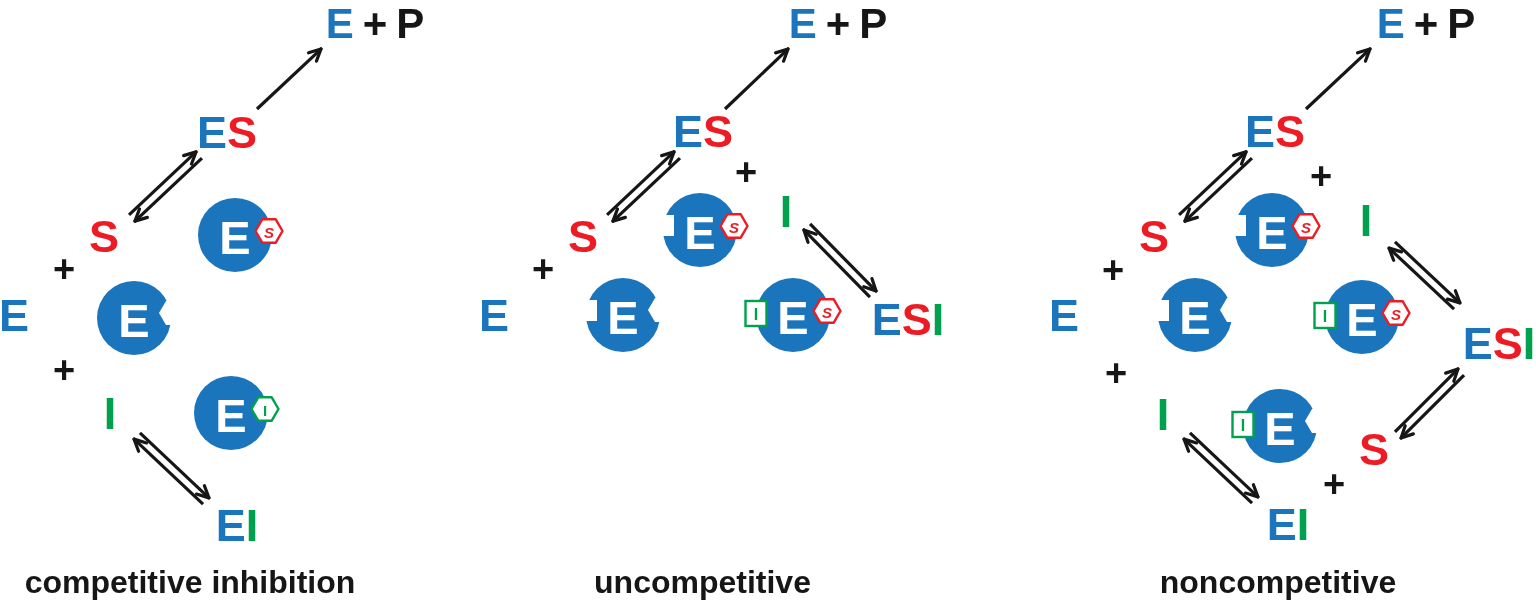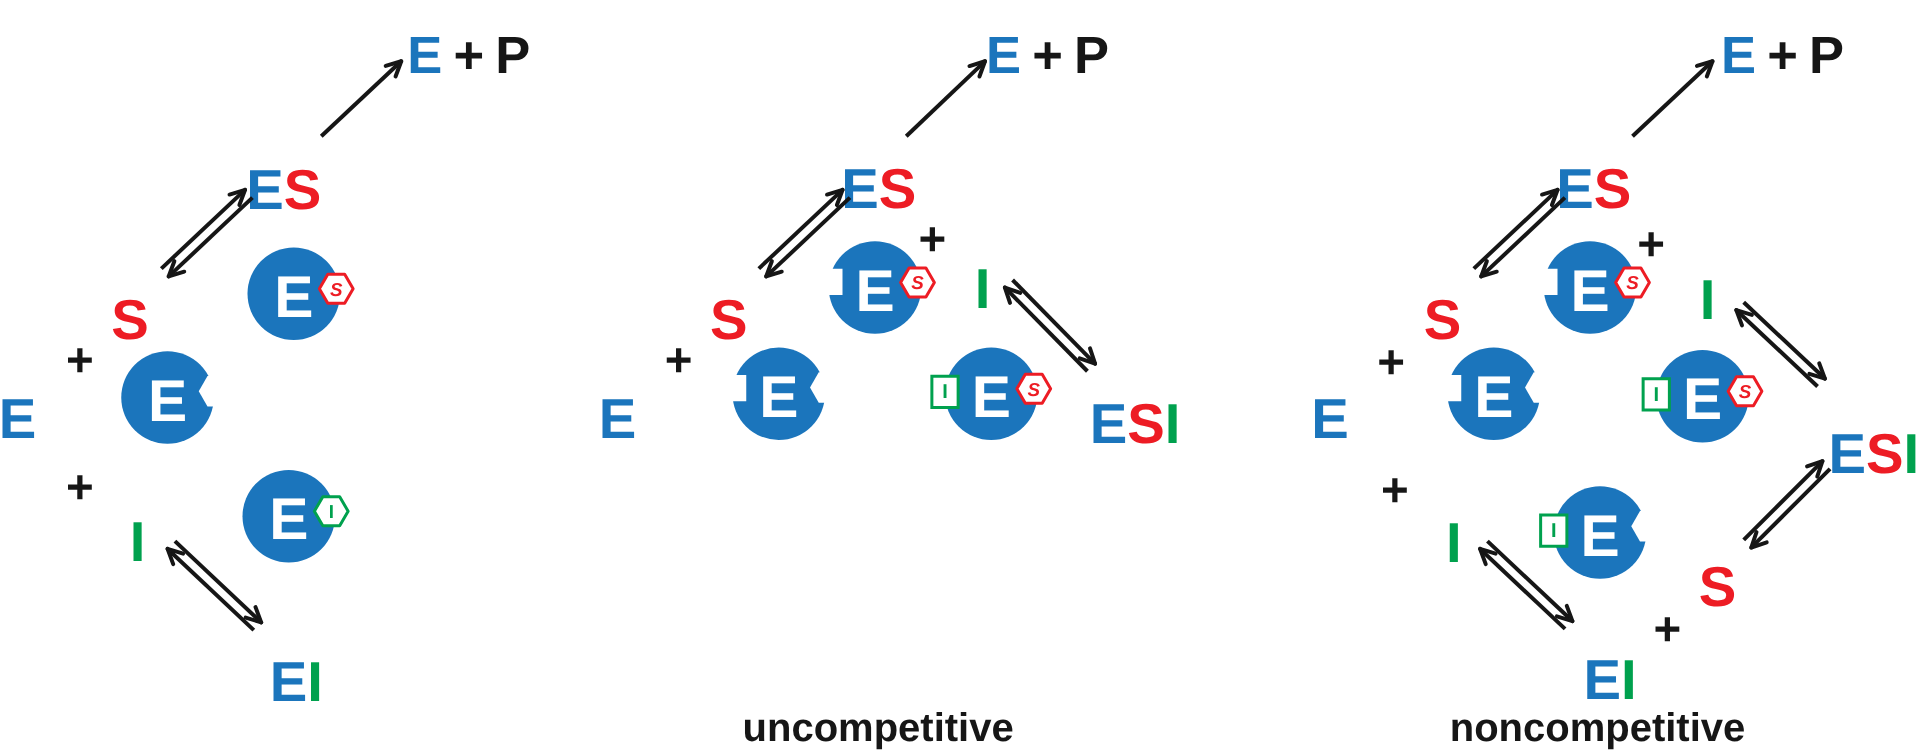--- a/index.html
+++ b/index.html
@@ -3,21 +3,21 @@
 <meta charset="utf-8">
 <style>
   html,body{margin:0;padding:0;background:#ffffff;}
   #stage{
     position:relative;width:1536px;height:601px;background:#ffffff;
     overflow:hidden;font-family:"Liberation Sans",sans-serif;
   }
   .panel{position:absolute;left:0;top:0;width:100%;height:100%;pointer-events:none;}
   .lab{
     position:absolute;transform:translate(-50%,-50%);
-    font-weight:700;white-space:nowrap;line-height:1;letter-spacing:0;margin-top:20px;
+    font-weight:700;white-space:nowrap;line-height:1;letter-spacing:0;
   }
   .lab.gap > span + span{margin-left:9px;}
   .title{
     position:absolute;top:564px;text-align:center;
     font-size:32px;font-weight:700;color:#161616;
   }
   svg.enzyme{position:absolute;overflow:visible;}
   svg.enzyme text{font-family:"Liberation Sans",sans-serif;}
   #arrows{position:absolute;left:0;top:0;}
 </style>
@@ -202,15 +202,16 @@
       <g>
         <line x1="1189.9470682057215" y1="432.86874003142094" x2="1255.762468227643" y2="494.81264593440596" stroke="#161616" stroke-width="3.2"></line>
         <line x1="1257.9470682057215" y1="496.86874003142094" x2="1253.419960406921" y2="484.6824651708231" stroke="#161616" stroke-width="3.2" stroke-linecap="round"></line>
         <line x1="1257.9470682057215" y1="496.86874003142094" x2="1245.5090350286102" y2="493.0878233852782" stroke="#161616" stroke-width="3.2" stroke-linecap="round"></line>
         <line x1="1252.0529317942785" y1="503.13125996857906" x2="1186.237531772357" y2="441.18735406559404" stroke="#161616" stroke-width="3.2"></line>
         <line x1="1184.0529317942785" y1="439.13125996857906" x2="1188.580039593079" y2="451.3175348291769" stroke="#161616" stroke-width="3.2" stroke-linecap="round"></line>
         <line x1="1184.0529317942785" y1="439.13125996857906" x2="1196.4909649713898" y2="442.9121766147218" stroke="#161616" stroke-width="3.2" stroke-linecap="round"></line>
       </g>
     </svg>
 
+  <div class="title" style="left:20px;width:340px">competitive inhibition</div>
   <div class="title" style="left:520px;width:365px">uncompetitive inhibition</div>
   <div class="title" style="left:1088px;width:380px">noncompetitive inhibition</div>
 </div>
 
 </body></html>

